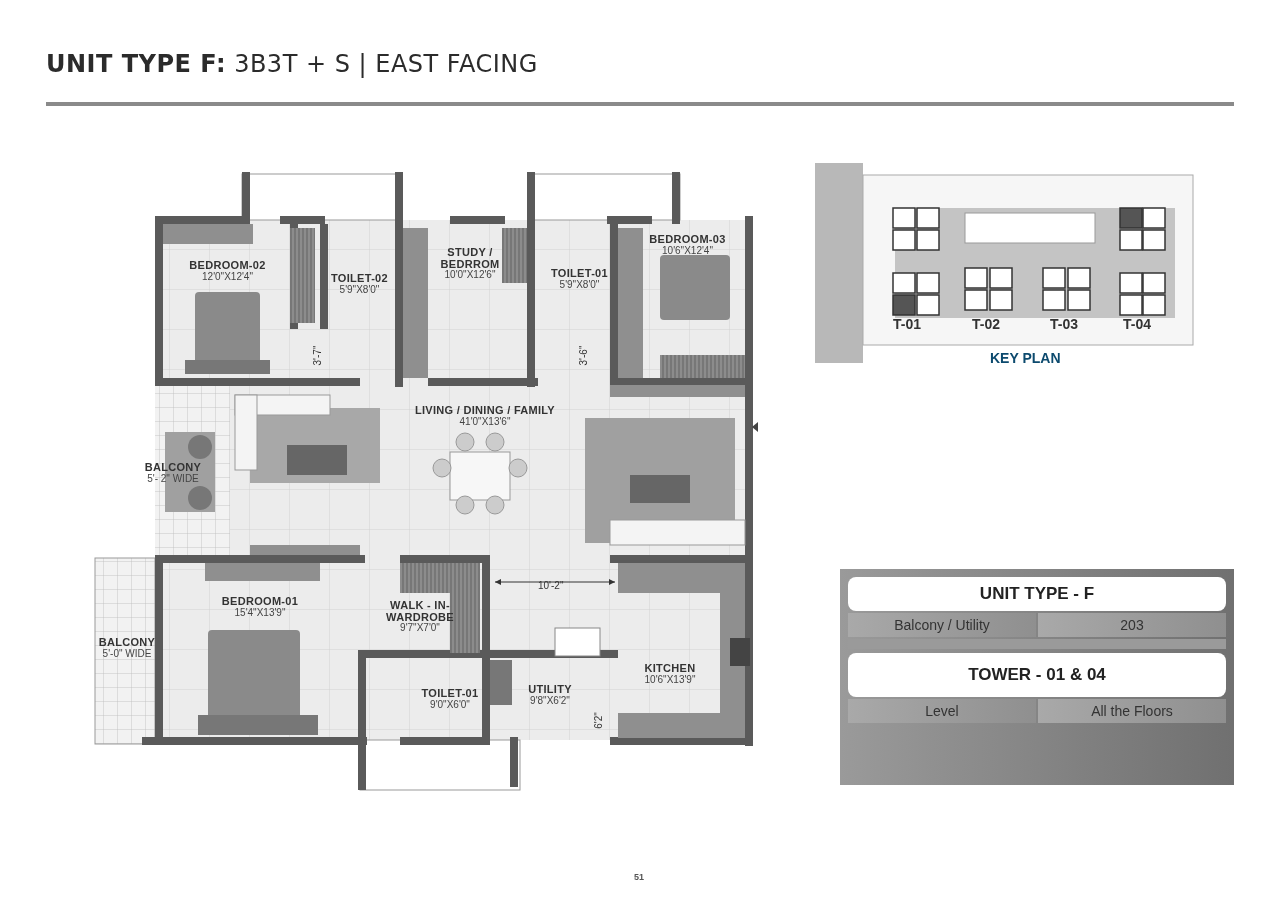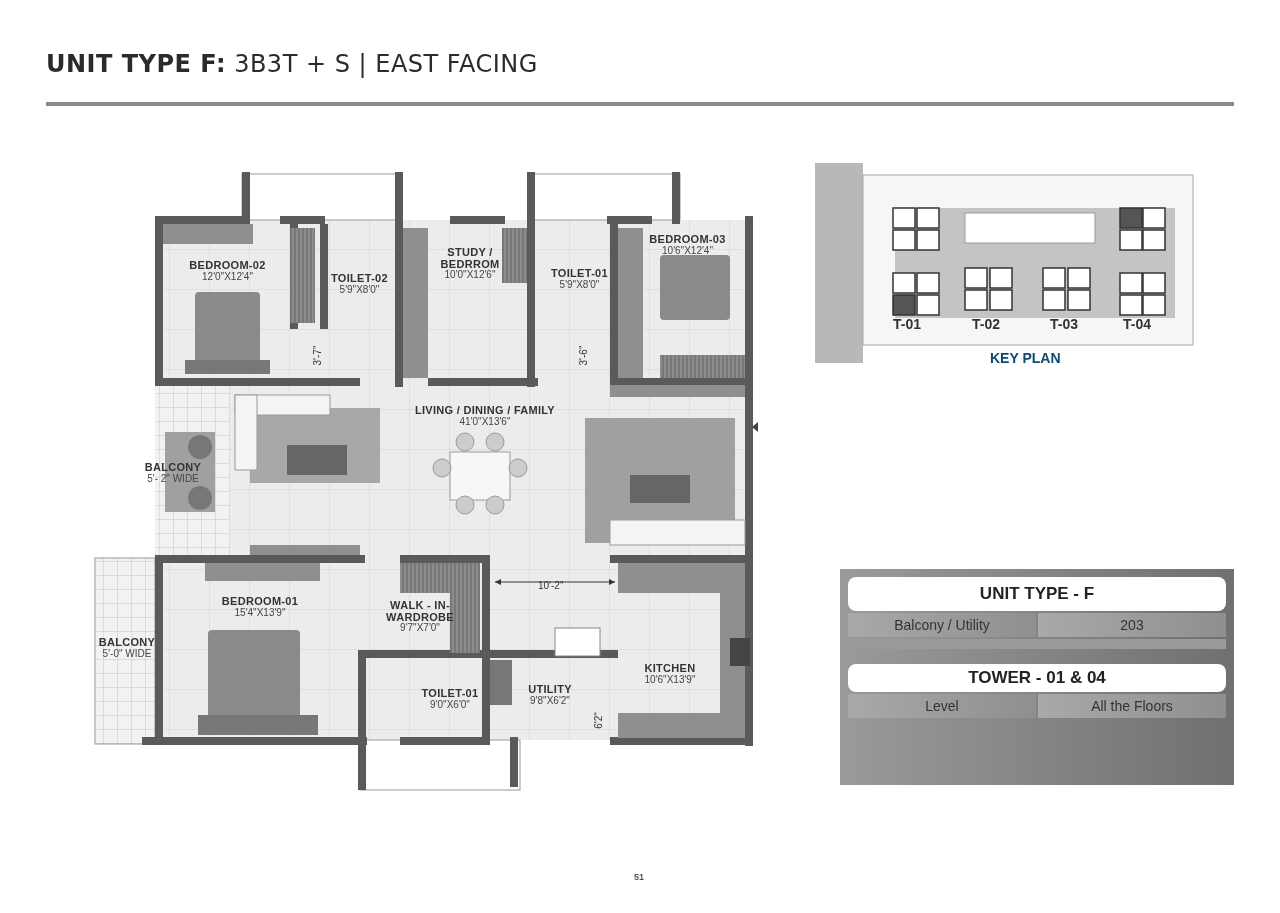--- a/index.html
+++ b/index.html
@@ -233,20 +233,20 @@
 </div>
 <div class="keylabel">KEY PLAN</div>
 
 <div class="table">
   <div class="hdr">UNIT TYPE - F</div>
   <div class="row">
     <div class="c">Balcony / Utility</div>
     <div class="c">203</div>
   </div>
   <div class="spacer"></div>
-  <div class="hdr" style="height:28px;margin-top:15px;">TOWER - 01 &amp; 04</div>
+  <div class="hdr" style="height:44px;margin-top:4px;">TOWER - 01 &amp; 04</div>
   <div class="row">
     <div class="c">Level</div>
     <div class="c">All the Floors</div>
   </div>
 </div>
 
 <div class="page">51</div>
 
 </body></html>

